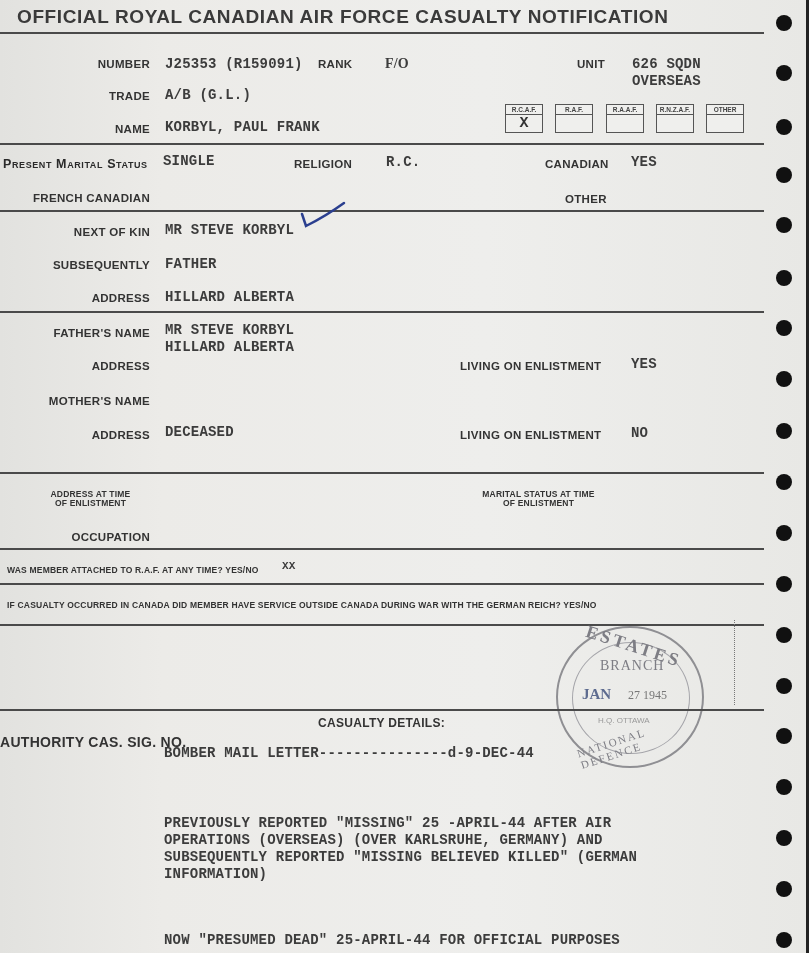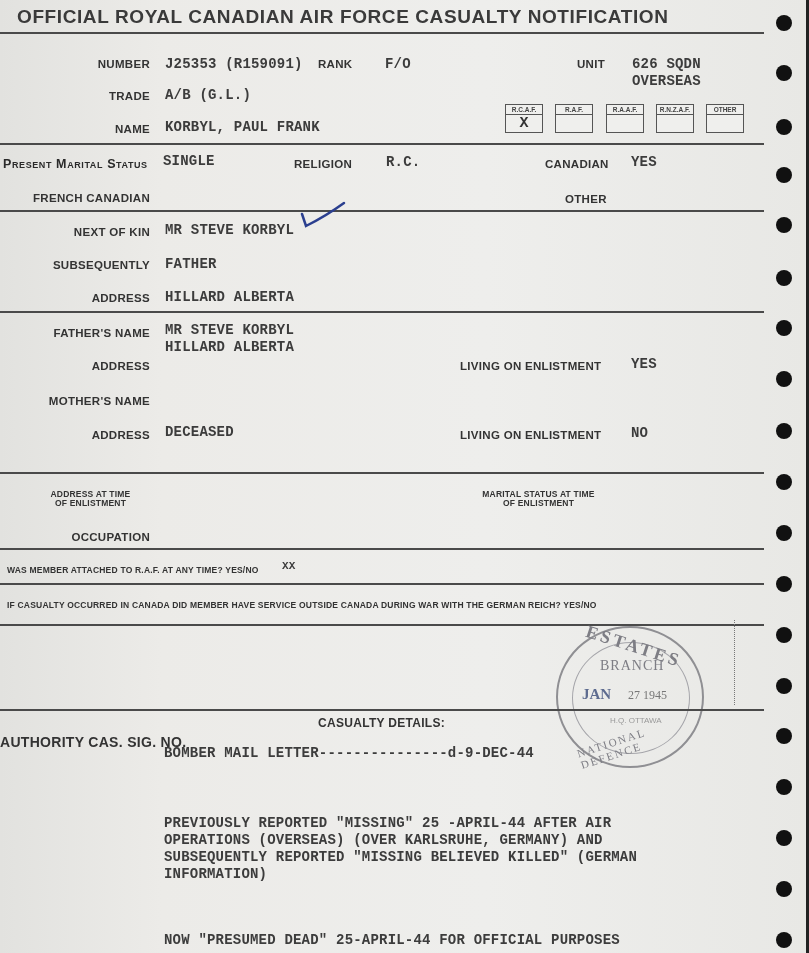--- a/index.html
+++ b/index.html
@@ -48,36 +48,36 @@
     border:2.5px solid #8f8f93; box-sizing:border-box; color:#7d7d84;
   }
   .stamp .inner {
     position:absolute; left:14px; top:14px; width:116px; height:110px; border-radius:50%;
     border:1px solid #a5a5aa;
   }
   .stamp .top-arc { position:absolute; left:26px; top:8px; font-family:"Liberation Serif", serif; font-weight:bold; font-size:18px; letter-spacing:3px; transform:rotate(18deg); }
   .stamp .branch { position:absolute; left:42px; top:30px; font-family:"Liberation Serif", serif; font-size:14px; letter-spacing:1px; }
   .stamp .date { position:absolute; left:24px; top:58px; font-family:"Liberation Serif", serif; font-size:15px; color:#5d6b8f; font-weight:bold; }
   .stamp .date2 { position:absolute; left:70px; top:60px; font-family:"Liberation Serif", serif; font-size:12px; color:#777; }
-  .stamp .city { position:absolute; left:52px; top:88px; font-size:8px; color:#999; }
+  .stamp .city { position:absolute; left:40px; top:88px; font-size:8px; color:#999; }
   .stamp .bottom-arc { position:absolute; left:18px; top:100px; font-family:"Liberation Serif", serif; font-size:11px; letter-spacing:2px; transform:rotate(-18deg); }
   .vdots { position:absolute; left:734px; top:620px; width:1px; height:85px; border-left:1px dotted #777; }
 </style>
 </head>
 <body>
 
 <div class="page">
 
   <div class="abs title">OFFICIAL ROYAL CANADIAN AIR FORCE CASUALTY NOTIFICATION</div>
   <div class="hline" style="top:32px; width:764px;"></div>
 
   <div class="abs lbl lbl-r" style="left:60px; top:58px; width:90px;">NUMBER</div>
   <div class="abs typed" style="left:165px; top:56px;">J25353 (R159091)</div>
   <div class="abs lbl" style="left:318px; top:58px;">RANK</div>
-  <div class="abs typed" style="left:385px; top:56px;">F/O</div>
+  <div class="abs typed" style="left:385px; top:56px;font-family:Liberation Serif, serif;">F/O</div>
   <div class="abs lbl" style="left:577px; top:58px;">UNIT</div>
   <div class="abs typed" style="left:632px; top:56px;">626 SQDN</div>
   <div class="abs typed" style="left:632px; top:73px;">OVERSEAS</div>
 
   <div class="abs lbl lbl-r" style="left:60px; top:90px; width:90px;">TRADE</div>
   <div class="abs typed" style="left:165px; top:87px;text-align:center;">A/B (G.L.)</div>
 
   <div class="abs lbl lbl-r" style="left:60px; top:123px; width:90px;">NAME</div>
   <div class="abs typed" style="left:165px; top:119px;">KORBYL, PAUL FRANK</div>
 

